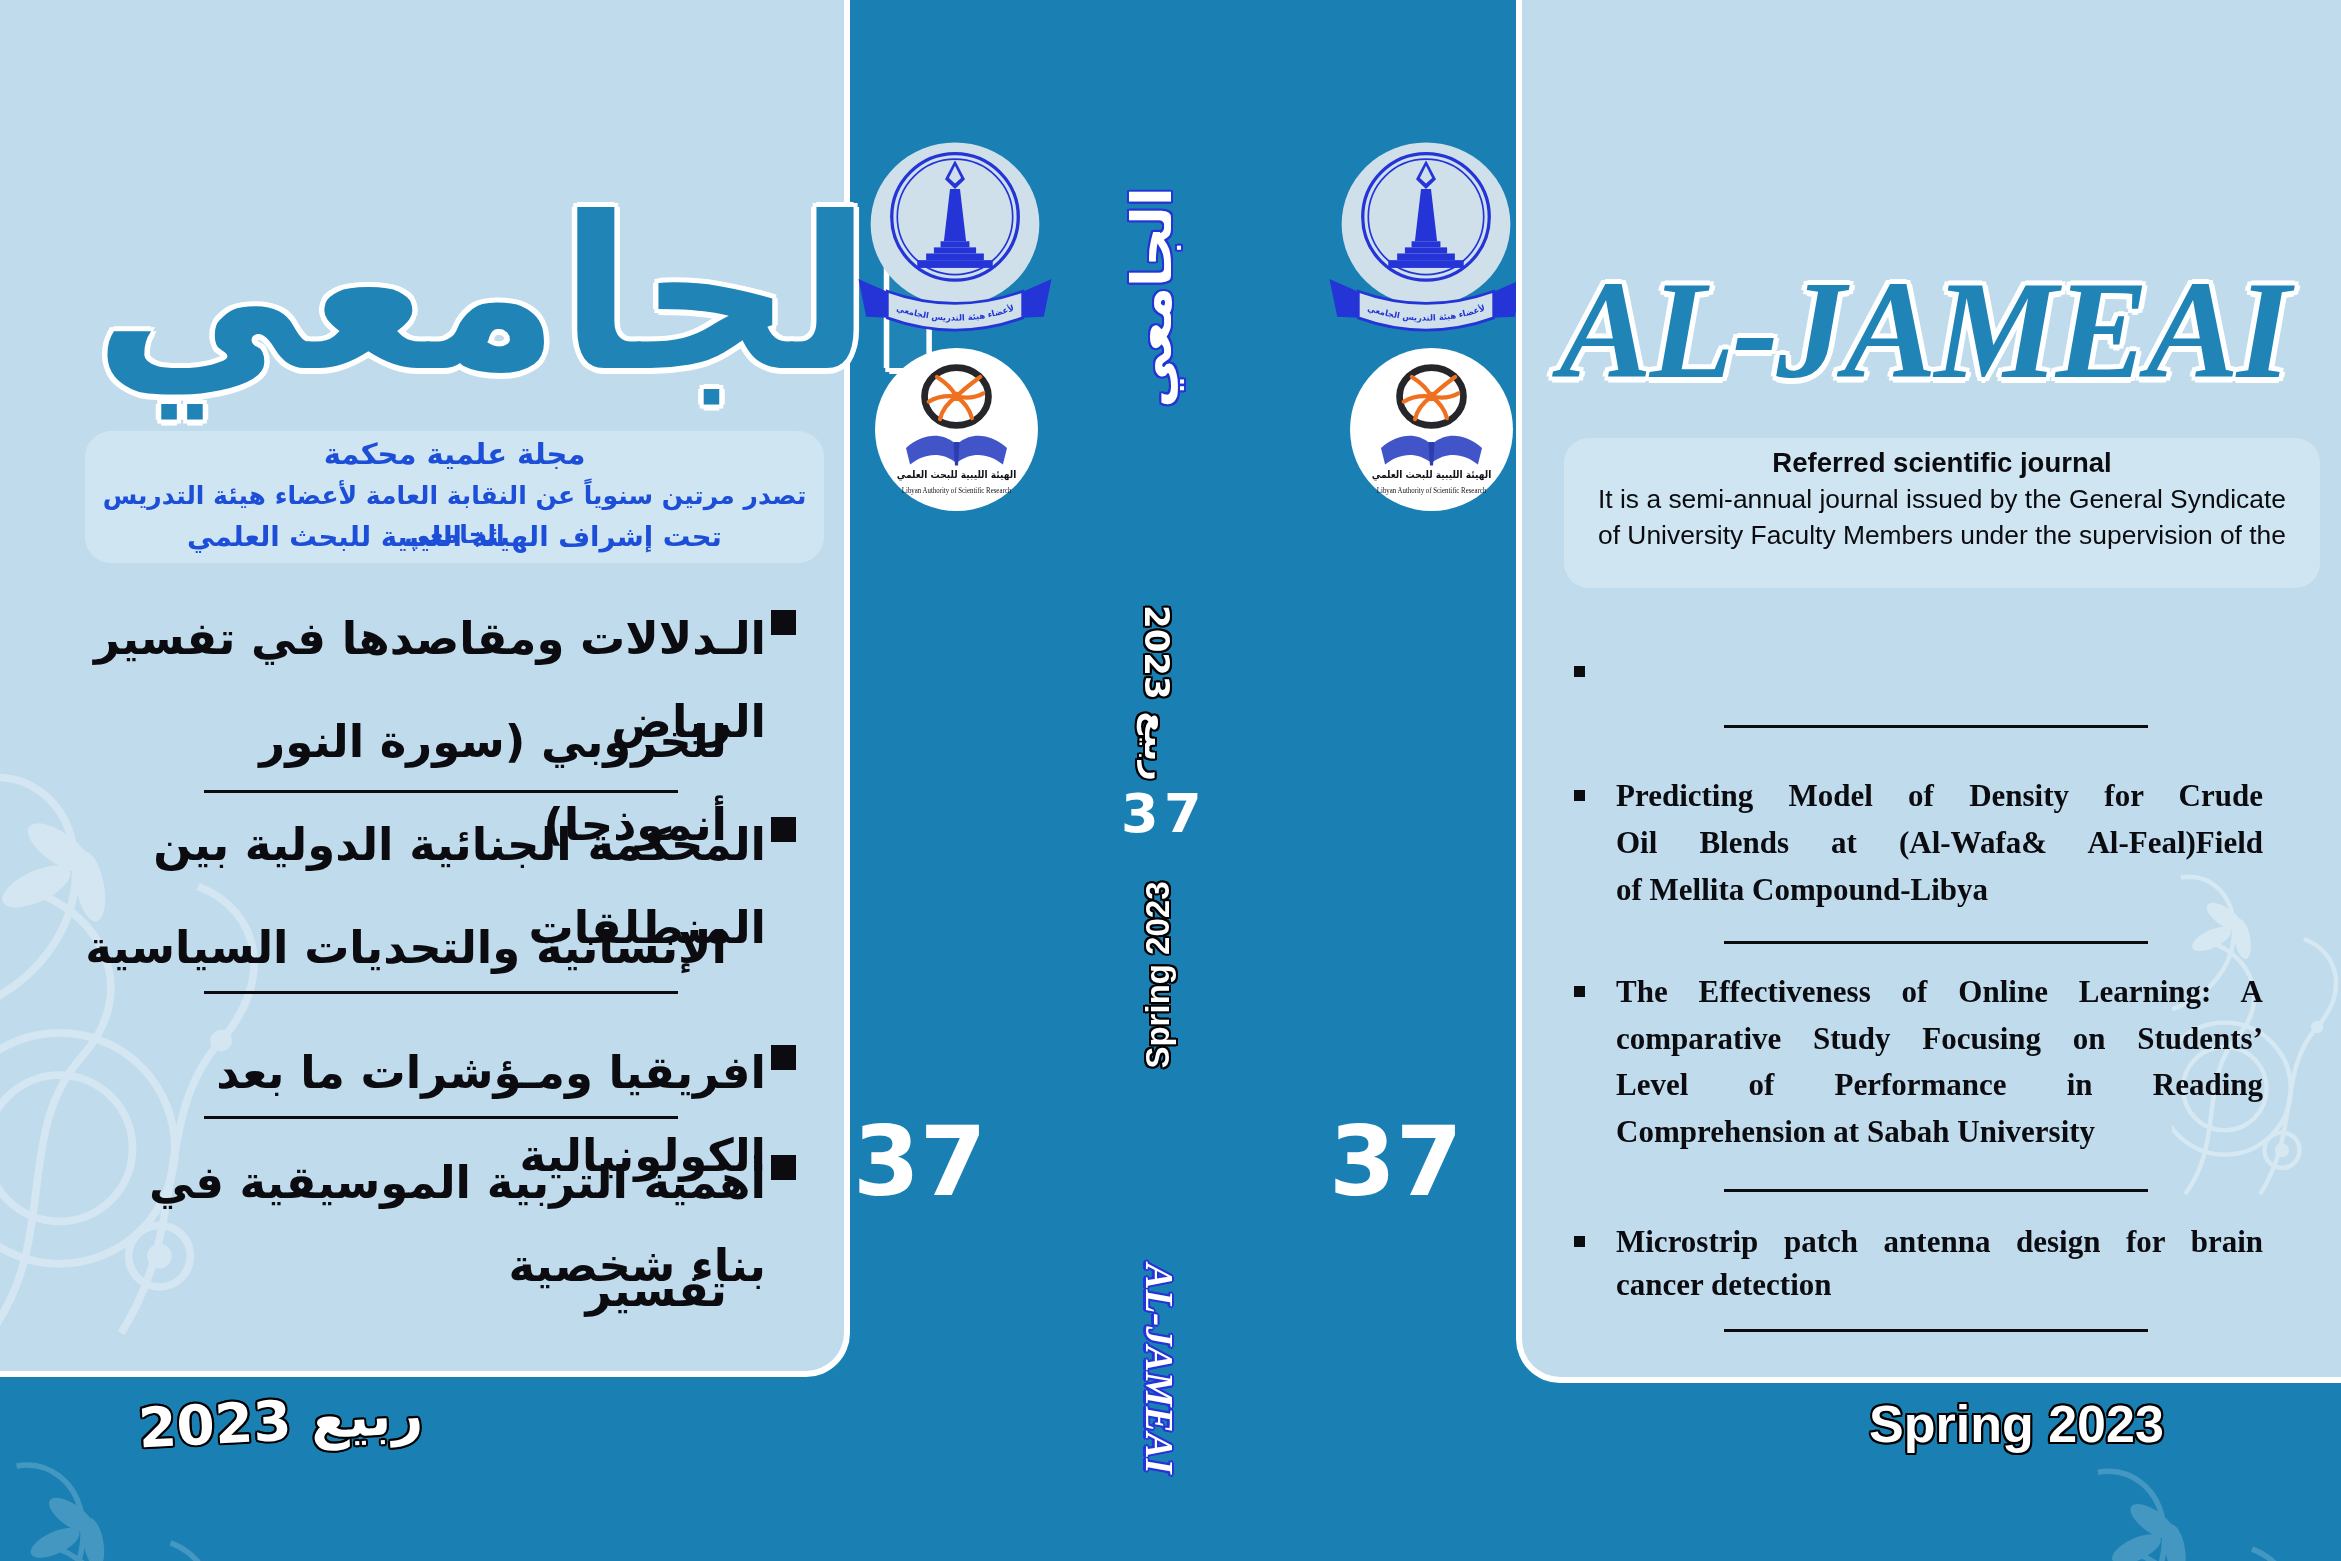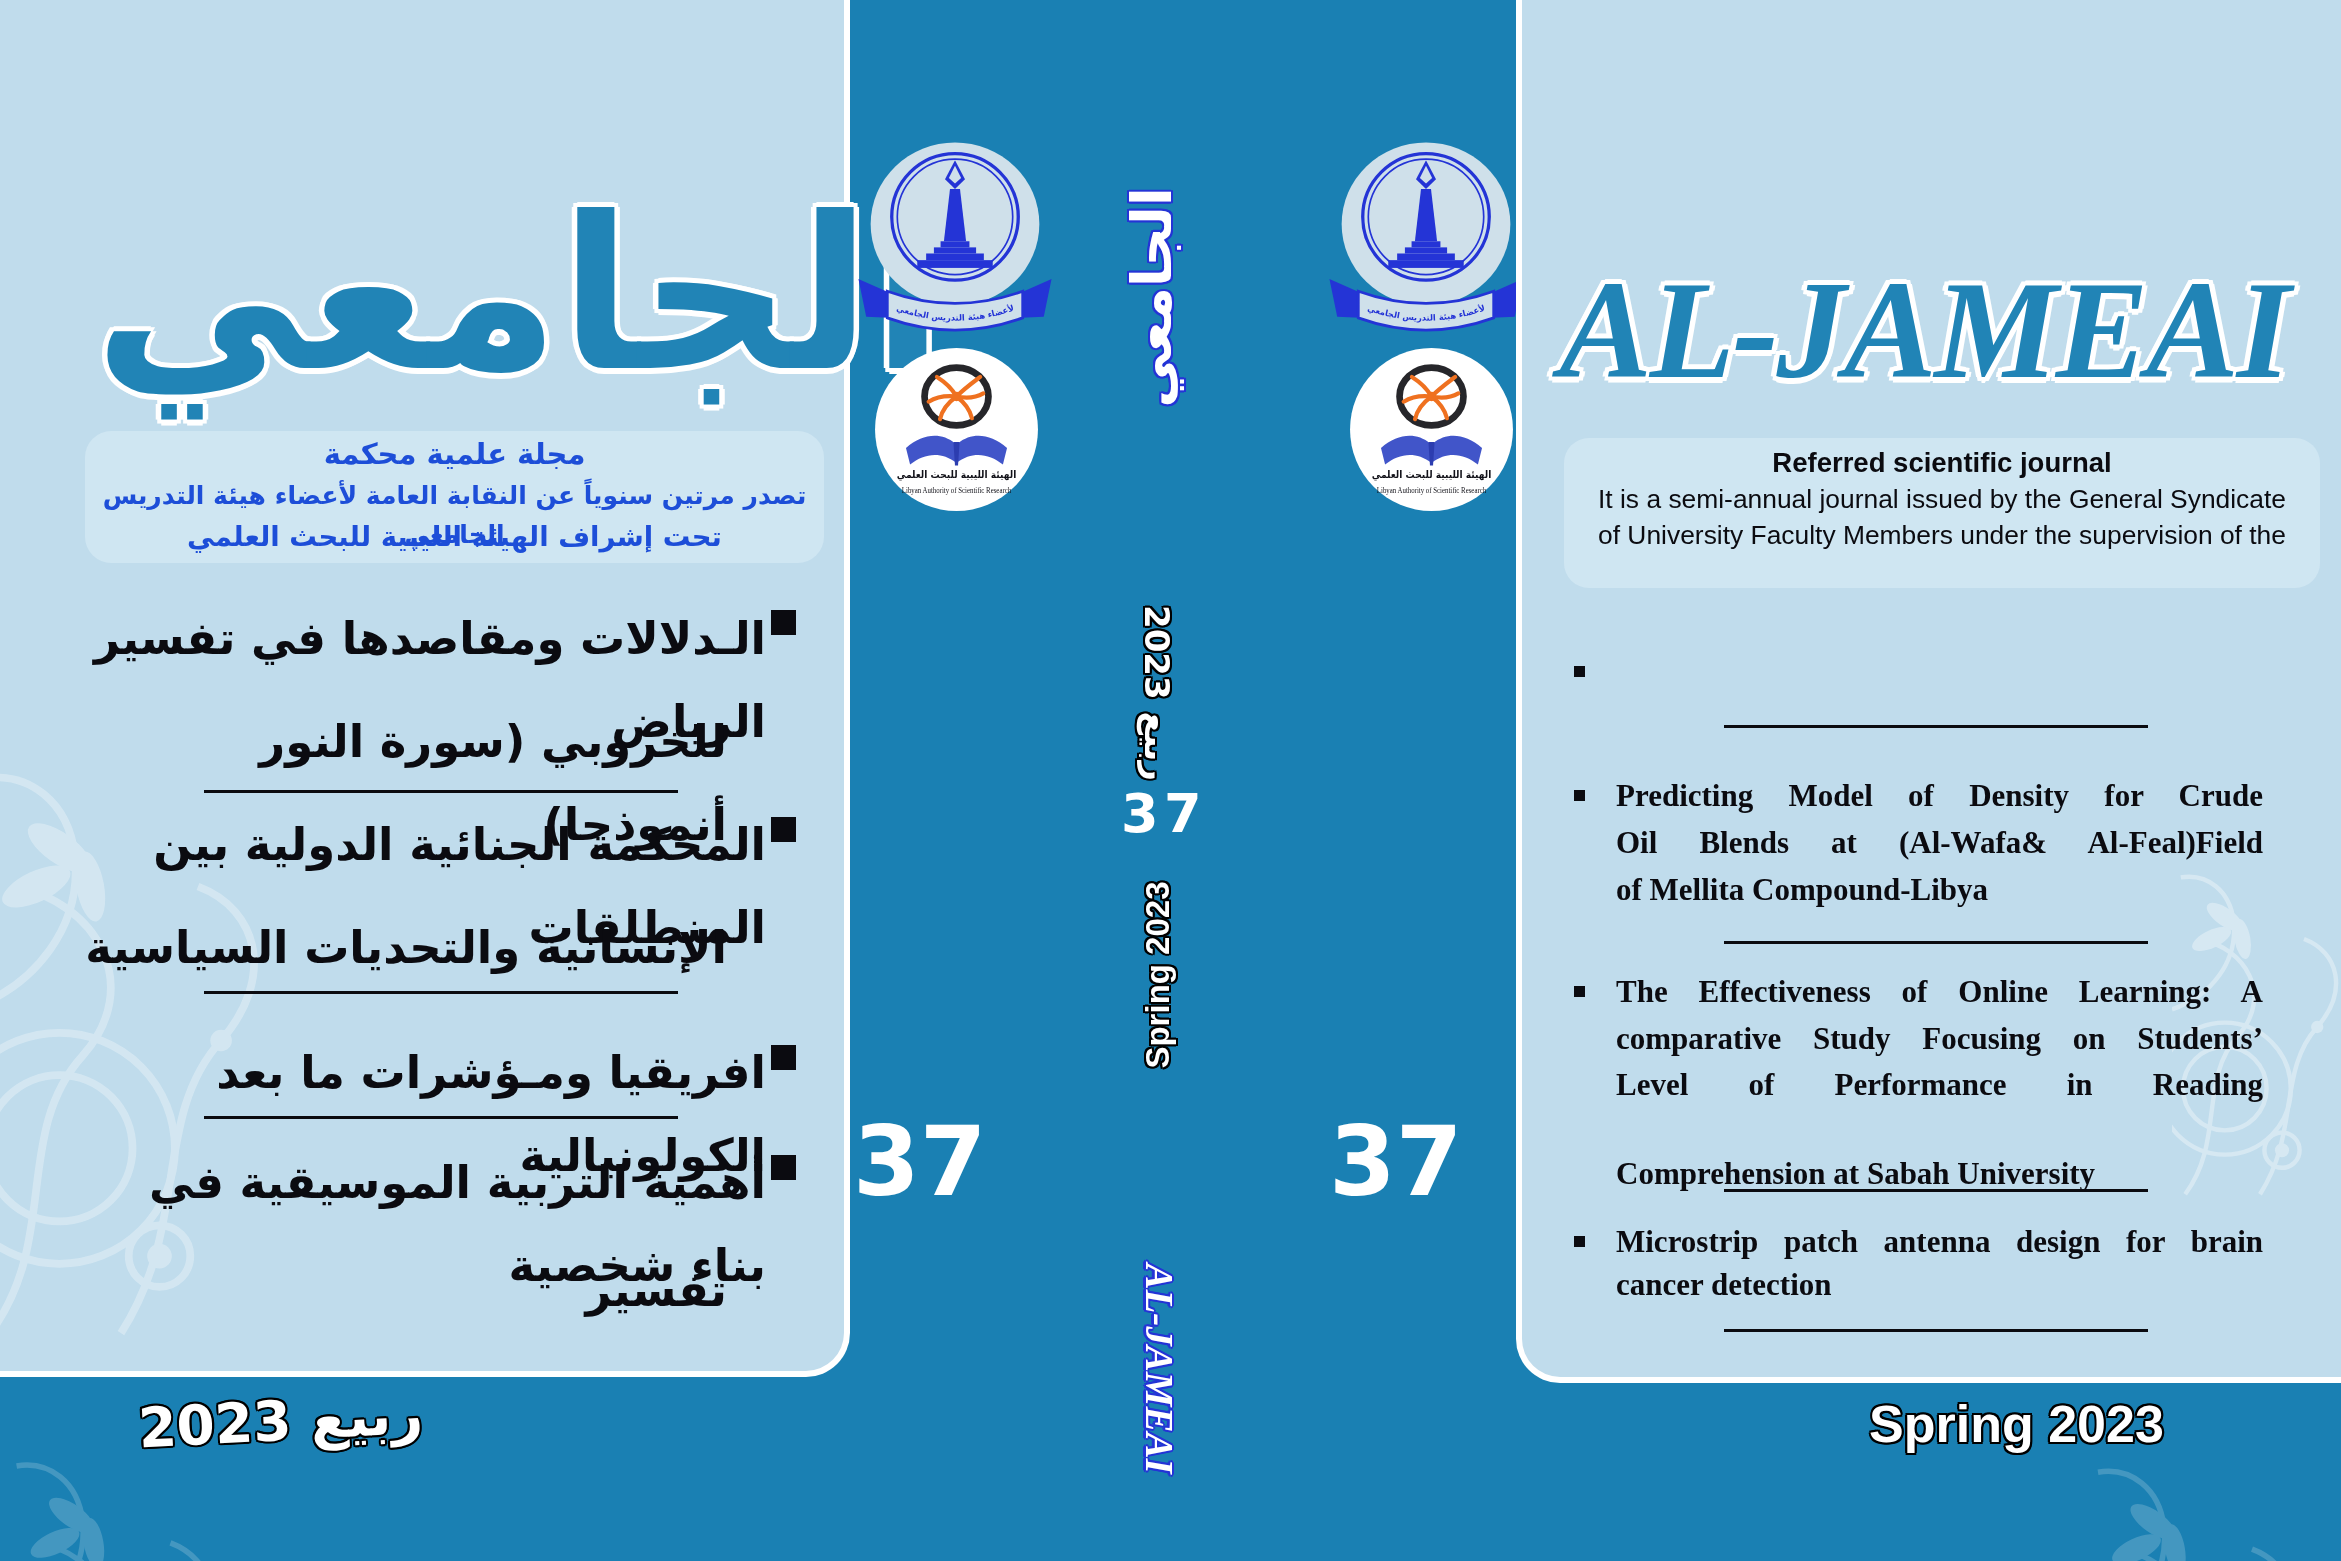--- a/index.html
+++ b/index.html
@@ -220,21 +220,21 @@
     <div class="abs en-bullet" style="left:52px;top:790px"></div>
     <div class="abs en-line just" style="top:778px">Predicting Model of Density for Crude</div>
     <div class="abs en-line just" style="top:825px">Oil Blends at (Al-Wafa&amp; Al-Feal)Field</div>
     <div class="abs en-line" style="top:872px">of Mellita  Compound-Libya</div>
     <div class="abs en-sep" style="top:941px"></div>
 
     <div class="abs en-bullet" style="left:52px;top:986px"></div>
     <div class="abs en-line just" style="top:974px"> The Effectiveness of Online Learning: A</div>
     <div class="abs en-line just" style="top:1021px">comparative Study Focusing on Students’</div>
     <div class="abs en-line just" style="top:1067px">Level of Performance in Reading</div>
-    <div class="abs en-line" style="top:1156px">Comprehension at Sabah University</div>
+    <div class="abs en-line" style="top:1114px">Comprehension at Sabah University</div>
     <div class="abs en-sep" style="top:1189px"></div>
 
     <div class="abs en-bullet" style="left:52px;top:1236px"></div>
     <div class="abs en-line just" style="top:1224px">Microstrip patch antenna design for brain</div>
     <div class="abs en-line" style="top:1267px">cancer detection</div>
     <div class="abs en-sep" style="top:1329px"></div>
   </div>
 
   <svg class="abs floral" style="left:2054px;top:1384px;opacity:.18" width="286" height="178" viewBox="0 0 520 323">
     <use href="#sym-swirl" width="520" height="900"></use>

